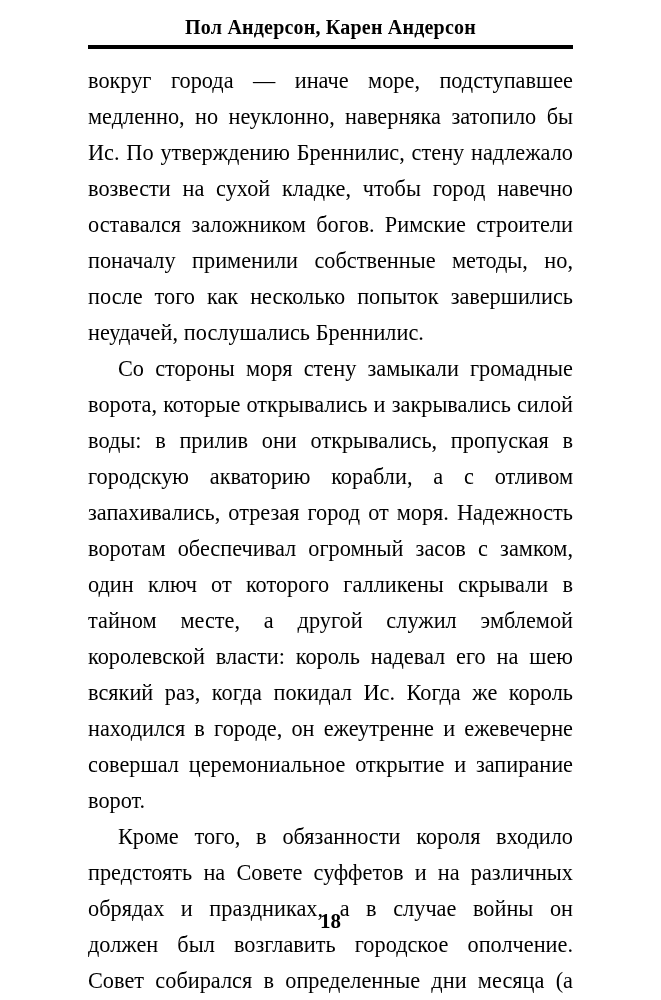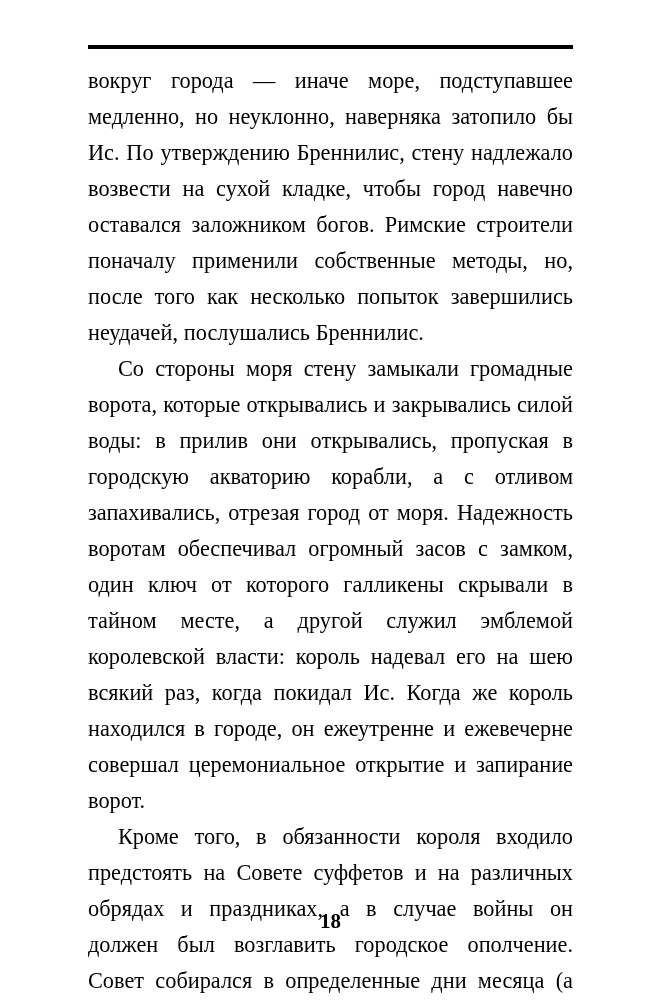--- a/index.html
+++ b/index.html
@@ -79,20 +79,21 @@
     font-size: 21px;
     font-weight: bold;
     line-height: 26px;
   }
 </style>
 </head>
 <body>
 
 <div class="page">
 
+  <div class="running-head">Пол Андерсон, Карен Андерсон</div>
 
   <div class="head-rule"></div>
 
   <div class="textblock">
     <p class="para first">вокруг города — иначе море, подступавшее медленно, но неуклонно, наверняка затопило бы Ис. По утверждению Бреннилис, стену надлежало возвести на сухой кладке, чтобы город навечно оставался заложником богов. Римские строители поначалу применили собственные методы, но, после того как несколько попыток завершились неудачей, послушались Бреннилис.</p>
     <p class="para">Со стороны моря стену замыкали громадные ворота, которые открывались и закрывались силой воды: в прилив они открывались, пропуская в городскую акваторию корабли, а с отливом запахивались, отрезая город от моря. Надежность воротам обеспечивал огромный засов с замком, один ключ от которого галликены скрывали в тайном месте, а другой служил эмблемой королевской власти: король надевал его на шею всякий раз, когда покидал Ис. Когда же король находился в городе, он ежеутренне и ежевечерне совершал церемониальное открытие и запирание ворот.</p>
     <p class="para">Кроме того, в обязанности короля входило предстоять на Совете суффетов и на различных обрядах и праздниках, а в случае войны он должен был возглавить городское ополчение. Совет собирался в определенные дни месяца (а также — когда его созывал король) и принимал политические решения. В него входили представители тринадцати аристократических кланов, или суффетов, а также представители ремесленников, жрецы храмов Тараниса и Лера и галликены. Король считался земным воплощением Тараниса</p>
   </div>
 
   <div class="folio">18</div>

